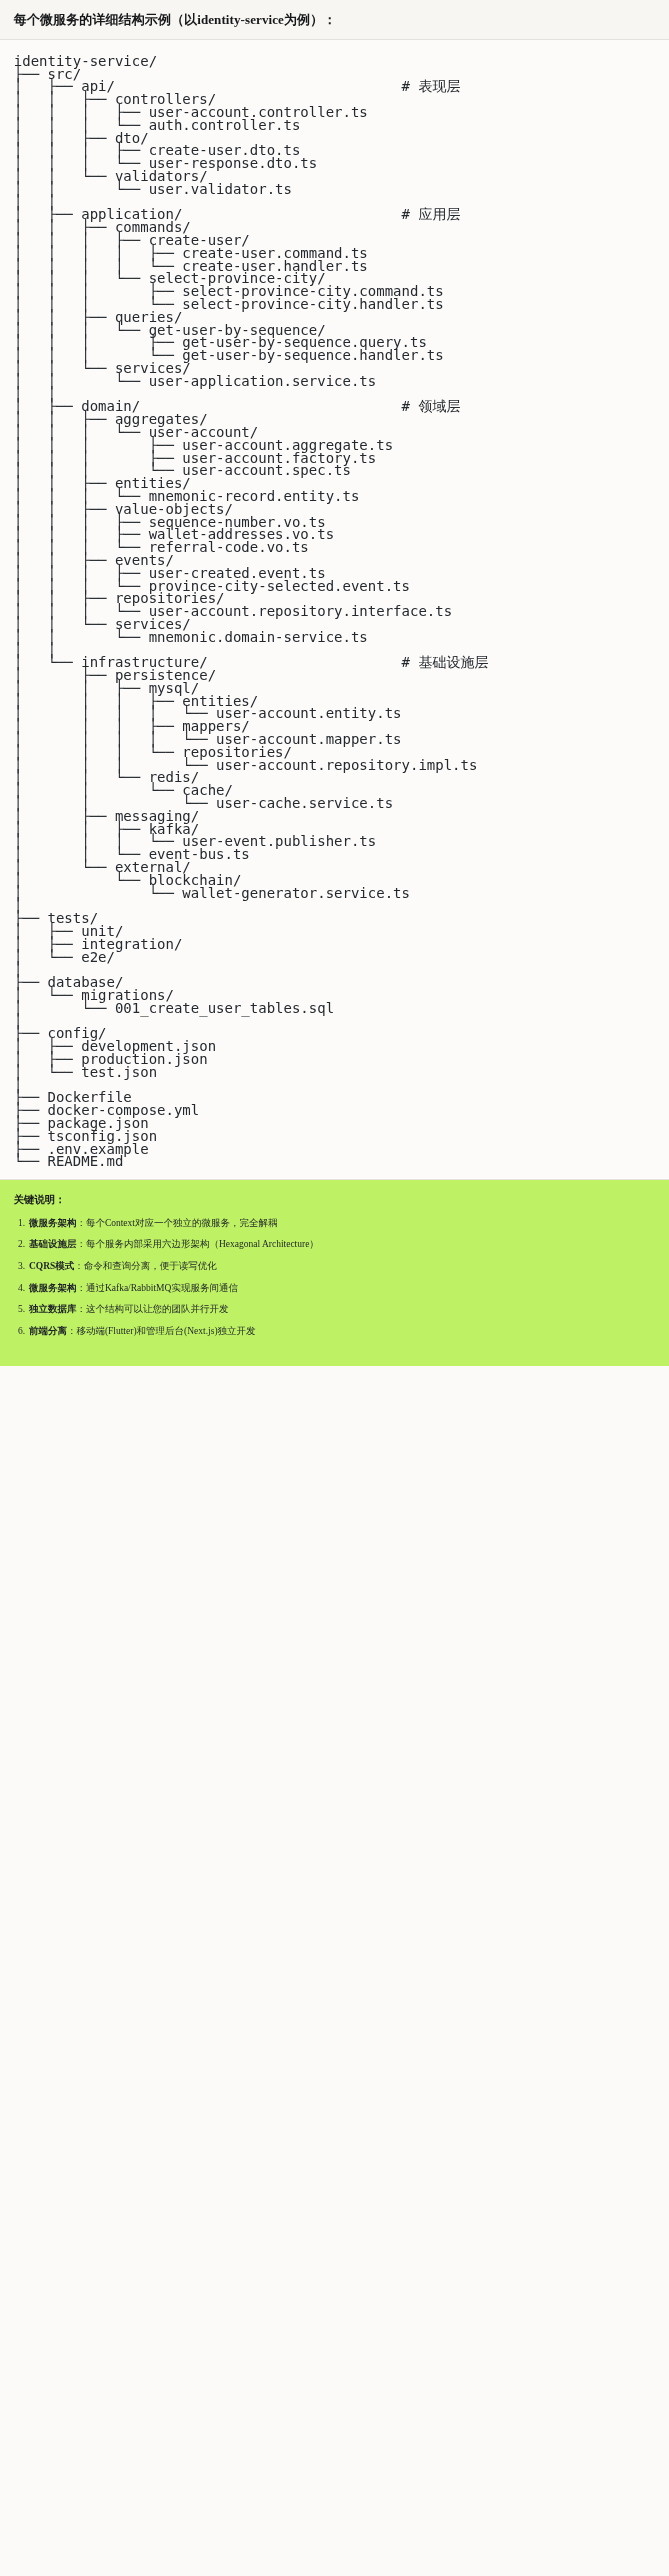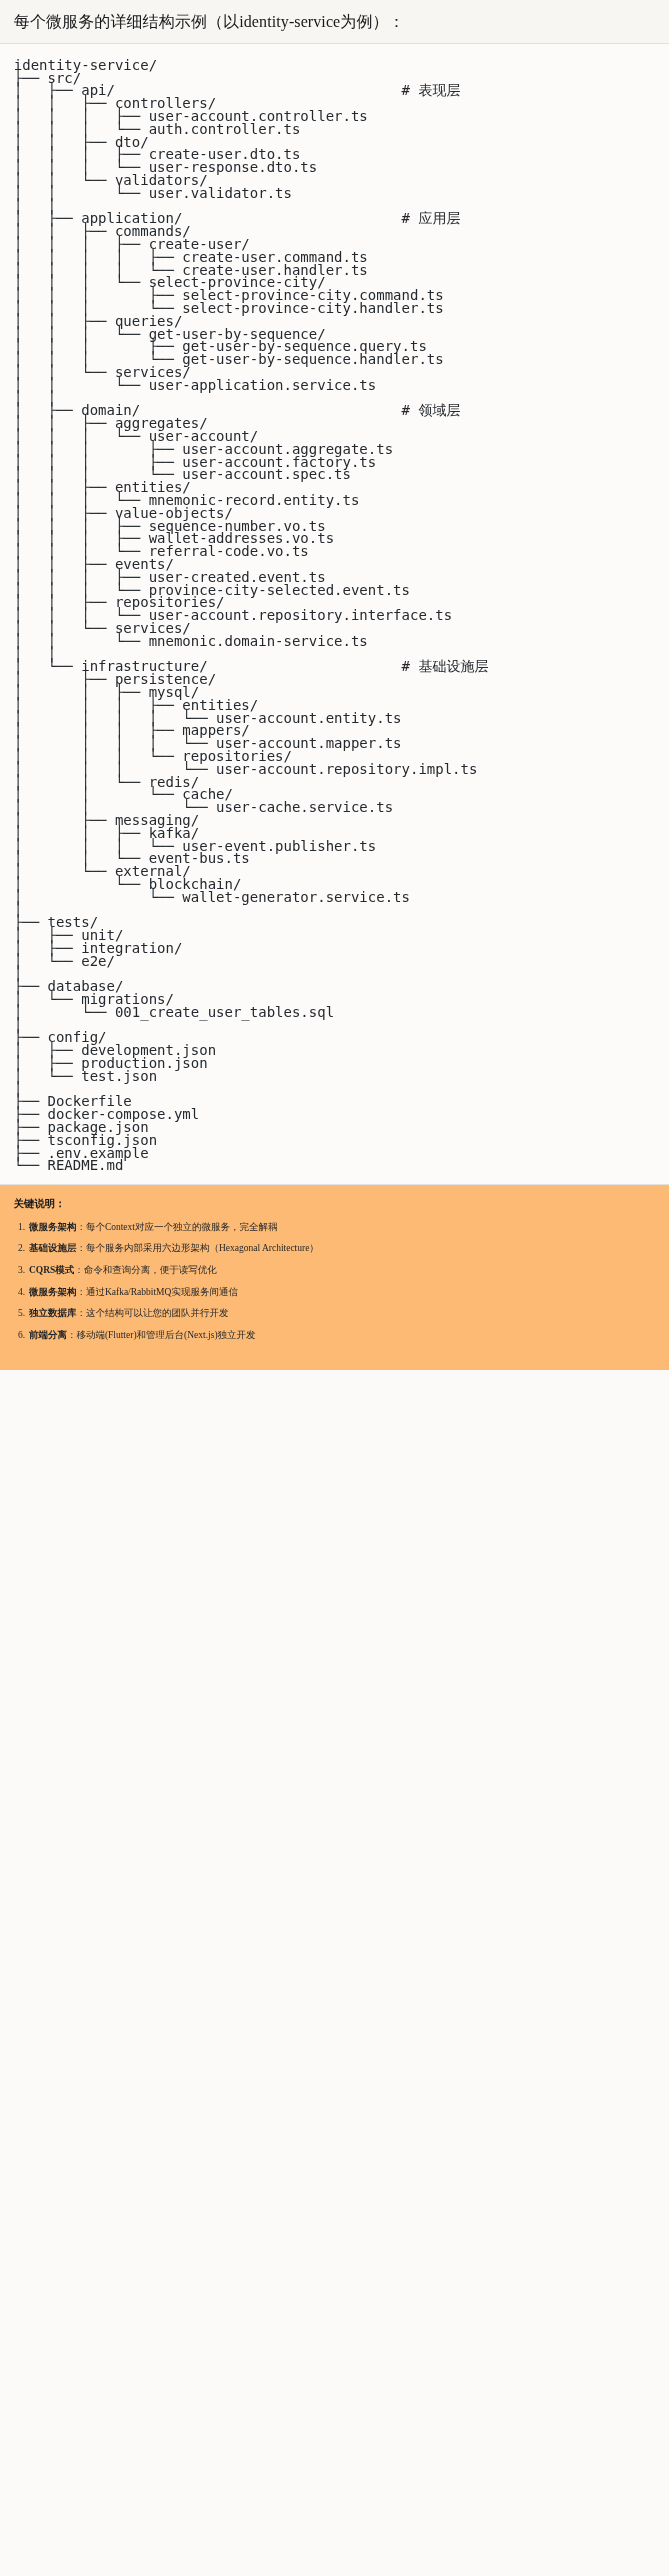--- a/index.html
+++ b/index.html
@@ -20,22 +20,22 @@
   }
   
   .doc-header {
     background: #f7f6f2;
     border-bottom: 0.6px solid #e3e1dc;
     padding: 11.3px 13.8px 10px 13.8px;
     box-sizing: border-box;
   }
   .doc-title {
     font-family: "Liberation Serif", serif;
-    font-weight: normal;
-    font-size: 16px;
+    font-weight: bold;
+    font-size: 13px;
     line-height: 1.35;
     letter-spacing: 0.1px;
     color: #17181a;
     margin: 0;
   }
   
   .tree-block {
     padding: 15px 13.8px 11.3px 13.8px;
     box-sizing: border-box;
     background: #fcfbf9;
@@ -56,21 +56,21 @@
     white-space: pre;
   }
   .tree-line .cmt {
     color: #24292f;
   }
   
   .notes {
     border-top: 0.6px solid #e3e1dc;
     padding: 12.5px 13.8px 16.3px 13.8px;
     box-sizing: border-box;
-    background: #fdba74;
+    background: #bef264;
   }
   .notes-title {
     font-family: "Liberation Serif", serif;
     font-weight: bold;
     font-size: 10.3px;
     margin: 0 0 8.8px 0;
     color: #17181a;
   }
   ol.notes-list {
     margin: 0 0 11.3px 0;

